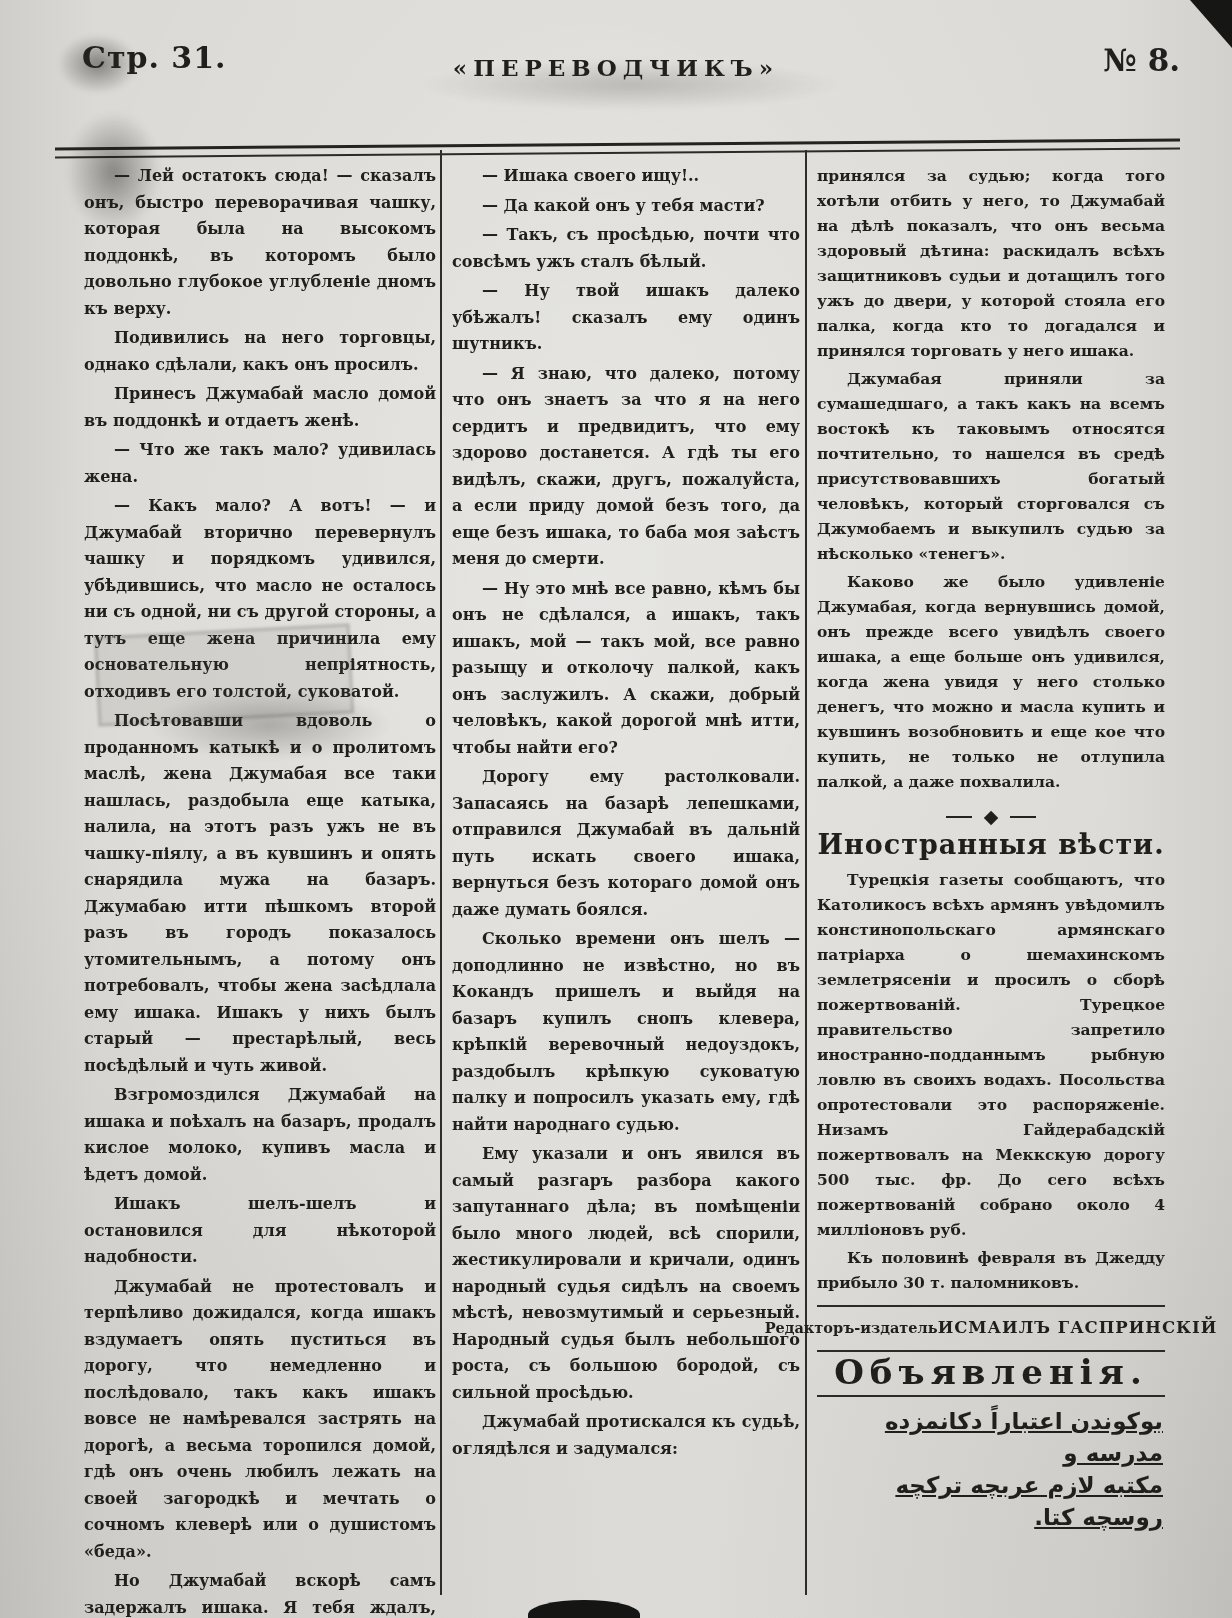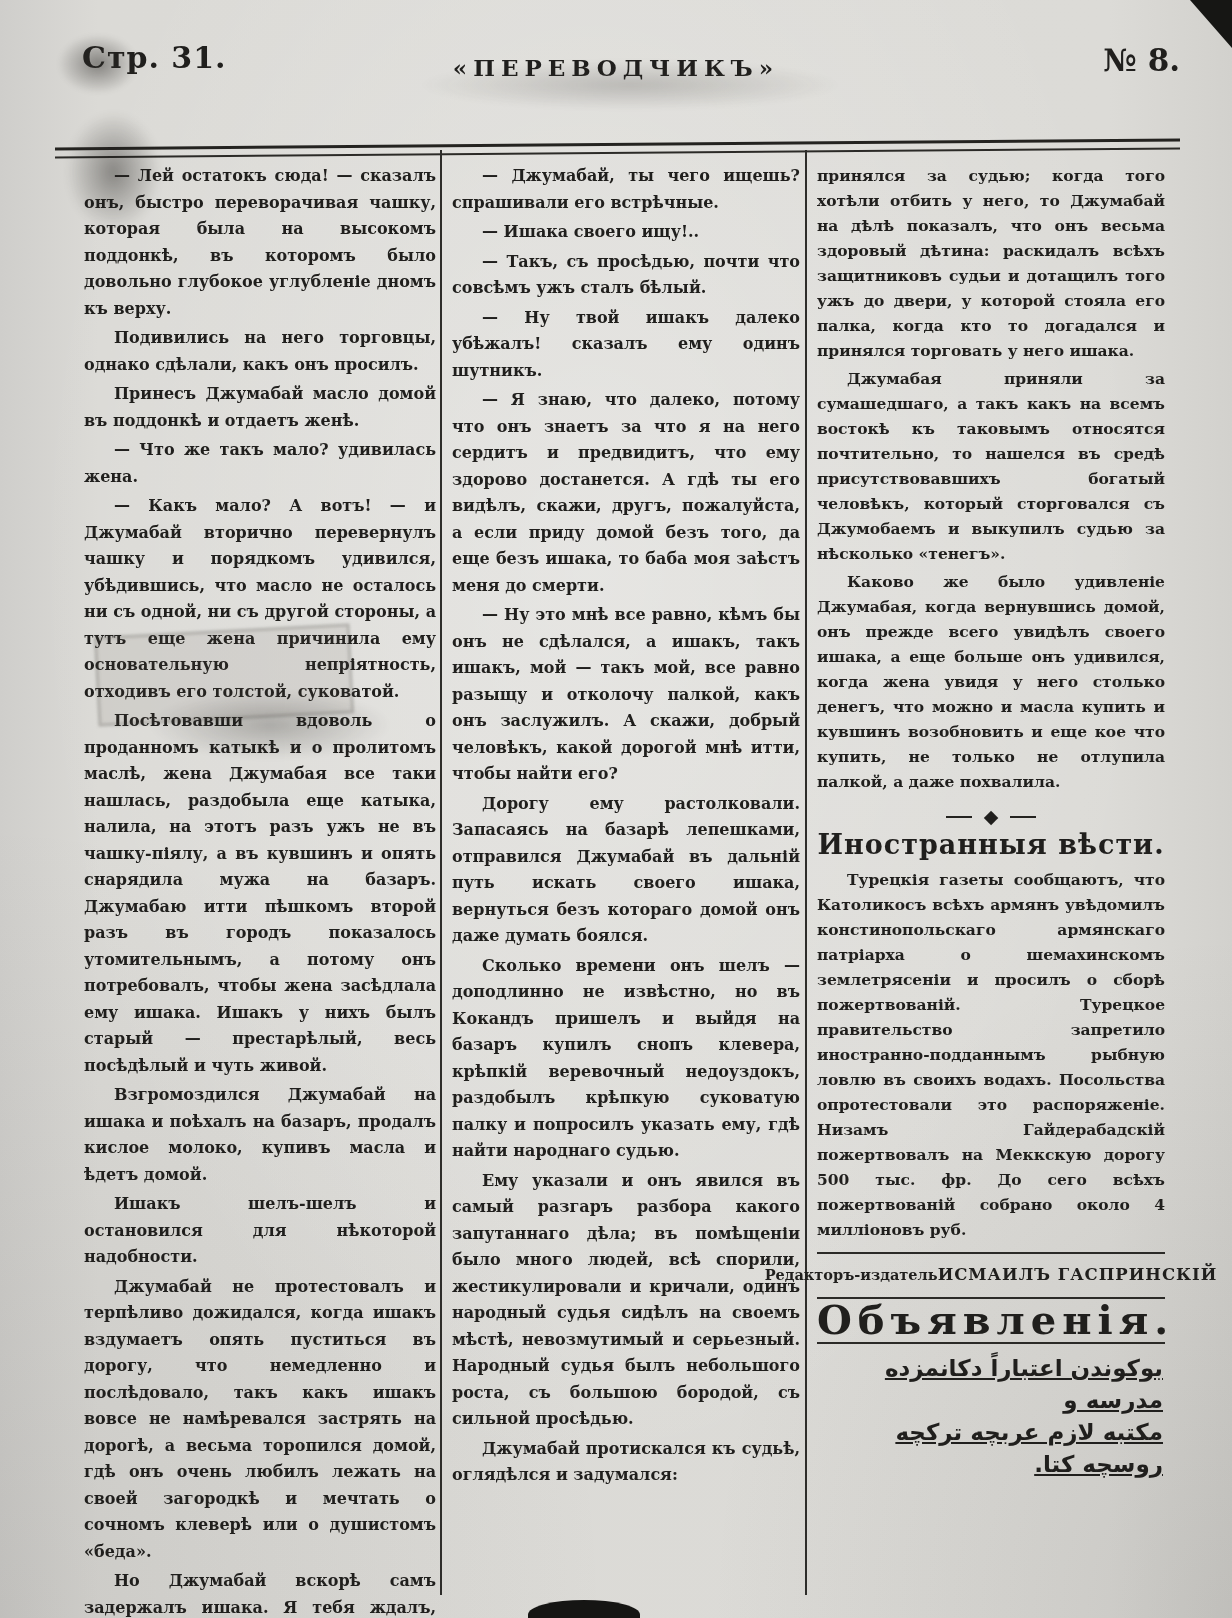--- a/index.html
+++ b/index.html
@@ -40,21 +40,21 @@
   .divider .diamond { font-size:19px; line-height:1; }
   
   .news-title { font-size:27px; text-align:center; margin:4px 0 10px; letter-spacing:1px; }
   
   .hrule { height:2px; background:#2b2a27; margin:10px 0 8px; }
   
   .editor-line { display:flex; justify-content:center; align-items:baseline;
                  font-size:14.5px; white-space:nowrap; margin:2px 0; }
   .editor-name { font-size:16.5px; letter-spacing:1px; }
   
-  .ads-title { font-size:40px; text-align:center; letter-spacing:6px; margin:6px 0 4px; }
+  .ads-title { font-size:34px; text-align:center; letter-spacing:6px; margin:6px 0 4px; }
   
   .arabic-heading { direction:rtl; text-align:center; font-family:"DejaVu Sans", sans-serif;
                     font-size:23px; margin:10px 0 6px; }
   .arabic-heading .ornament { font-size:17px; vertical-align:middle; padding:0 8px; }
   .arabic-body { direction:rtl; font-family:"DejaVu Sans", sans-serif;
                  font-size:23px; line-height:32px; text-align:right; }
   .arabic-line { padding:0 2px;text-decoration:underline; }
   
   .corner-wedge { position:absolute; top:0; right:0; width:0; height:0;
                   border-top:48px solid #161614; border-left:42px solid transparent; }
@@ -98,22 +98,22 @@
     <p>— Какъ мало? А вотъ! — и Джумабай вторично перевернулъ чашку и порядкомъ удивился, убѣдившись, что масло не осталось ни съ одной, ни съ другой стороны, а тутъ еще жена причинила ему основательную непріятность, отходивъ его толстой, суковатой.</p>
     <p>Посѣтовавши вдоволь о проданномъ катыкѣ и о пролитомъ маслѣ, жена Джумабая все таки нашлась, раздобыла еще катыка, налила, на этотъ разъ ужъ не въ чашку-піялу, а въ кувшинъ и опять снарядила мужа на базаръ. Джумабаю итти пѣшкомъ второй разъ въ городъ показалось утомительнымъ, а потому онъ потребовалъ, чтобы жена засѣдлала ему ишака. Ишакъ у нихъ былъ старый — престарѣлый, весь посѣдѣлый и чуть живой.</p>
     <p>Взгромоздился Джумабай на ишака и поѣхалъ на базаръ, продалъ кислое молоко, купивъ масла и ѣдетъ домой.</p>
     <p>Ишакъ шелъ-шелъ и остановился для нѣкоторой надобности.</p>
     <p>Джумабай не протестовалъ и терпѣливо дожидался, когда ишакъ вздумаетъ опять пуститься въ дорогу, что немедленно и послѣдовало, такъ какъ ишакъ вовсе не намѣревался застрять на дорогѣ, а весьма торопился домой, гдѣ онъ очень любилъ лежать на своей загородкѣ и мечтать о сочномъ клеверѣ или о душистомъ «беда».</p>
     <p>Но Джумабай вскорѣ самъ задержалъ ишака. Я тебя ждалъ, теперь ты меня подожди! сказалъ онъ и поставивъ кувшинъ съ масломъ на сѣдло, удалился отъ дороги въ сторону. Ишакъ, соскучившись долго стоять, тронулся, кувшинъ упалъ на дорогу и разбился, а ишакъ ушелъ домой, такъ что возвратился Джумабай, не оказалось ни ишака, ни масла, одни черепки.</p>
 
   </div>
 
   <div class="col col-2">
-    <p>— Джумабай, ты чего ищешь? спрашивали его встрѣчные.</p>
     <p>— Ишака своего ищу!..</p>
+    <p>— Да какой онъ у тебя масти?</p>
     <p>— Такъ, съ просѣдью, почти что совсѣмъ ужъ сталъ бѣлый.</p>
     <p>— Ну твой ишакъ далеко убѣжалъ! сказалъ ему одинъ шутникъ.</p>
     <p>— Я знаю, что далеко, потому что онъ знаетъ за что я на него сердитъ и предвидитъ, что ему здорово достанется. А гдѣ ты его видѣлъ, скажи, другъ, пожалуйста, а если приду домой безъ того, да еще безъ ишака, то баба моя заѣстъ меня до смерти.</p>
     <p>— Ну это мнѣ все равно, кѣмъ бы онъ не сдѣлался, а ишакъ, такъ ишакъ, мой — такъ мой, все равно разыщу и отколочу палкой, какъ онъ заслужилъ. А скажи, добрый человѣкъ, какой дорогой мнѣ итти, чтобы найти его?</p>
     <p>Дорогу ему растолковали. Запасаясь на базарѣ лепешками, отправился Джумабай въ дальній путь искать своего ишака, вернуться безъ котораго домой онъ даже думать боялся.</p>
     <p>Сколько времени онъ шелъ — доподлинно не извѣстно, но въ Кокандъ пришелъ и выйдя на базаръ купилъ снопъ клевера, крѣпкій веревочный недоуздокъ, раздобылъ крѣпкую суковатую палку и попросилъ указать ему, гдѣ найти народнаго судью.</p>
     <p>Ему указали и онъ явился въ самый разгаръ разбора какого запутаннаго дѣла; въ помѣщеніи было много людей, всѣ спорили, жестикулировали и кричали, одинъ народный судья сидѣлъ на своемъ мѣстѣ, невозмутимый и серьезный. Народный судья былъ небольшого роста, съ большою бородой, съ сильной просѣдью.</p>
     <p>Джумабай протискался къ судьѣ, оглядѣлся и задумался:</p>
 
   </div>
@@ -124,20 +124,21 @@
     <p>Каково же было удивленіе Джумабая, когда вернувшись домой, онъ прежде всего увидѣлъ своего ишака, а еще больше онъ удивился, когда жена увидя у него столько денегъ, что можно и масла купить и кувшинъ возобновить и еще кое что купить, не только не отлупила палкой, а даже похвалила.</p>
 
     <div class="divider">
       <span class="dash"></span>
       <span class="diamond">◆</span>
       <span class="dash"></span>
     </div>
 
     <div class="news-title">Иностранныя вѣсти.</div>
     <p>Турецкія газеты сообщаютъ, что Католикосъ всѣхъ армянъ увѣдомилъ констинопольскаго армянскаго патріарха о шемахинскомъ землетрясеніи и просилъ о сборѣ пожертвованій. Турецкое правительство запретило иностранно-подданнымъ рыбную ловлю въ своихъ водахъ. Посольства опротестовали это распоряженіе. Низамъ Гайдерабадскій пожертвовалъ на Меккскую дорогу 500 тыс. фр. До сего всѣхъ пожертвованій собрано около 4 милліоновъ руб.</p>
+    <p>Къ половинѣ февраля въ Джедду прибыло 30 т. паломниковъ.</p>
 
     <div class="hrule"></div>
     <div class="editor-line">
       <span>Редакторъ-издатель</span>
       <span class="editor-name">ИСМАИЛЪ ГАСПРИНСКІЙ</span>
     </div>
     <div class="hrule"></div>
 
     <div class="ads-title">Объявленія.</div>
     <div class="hrule"></div>

